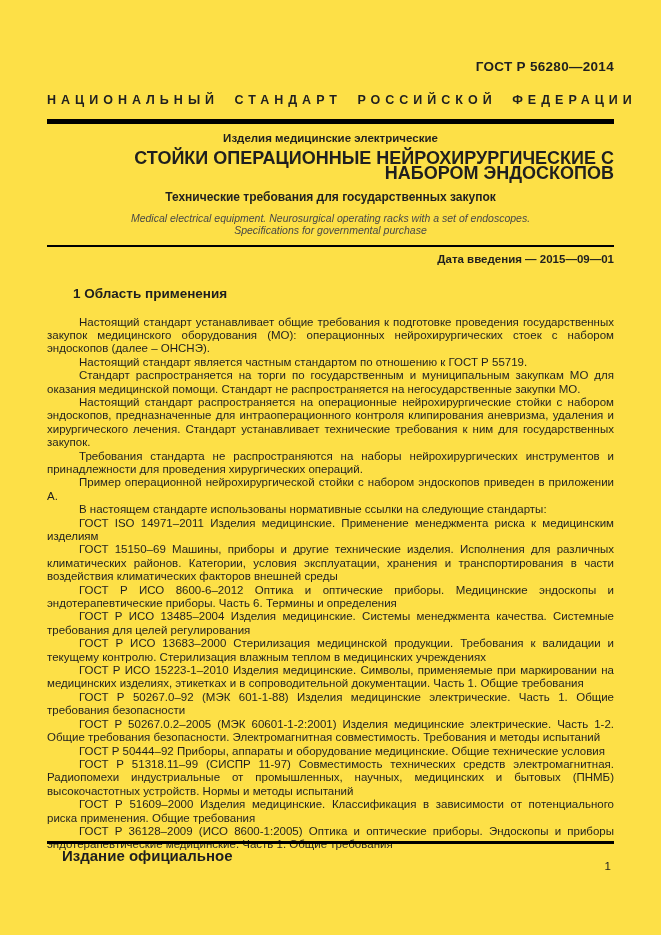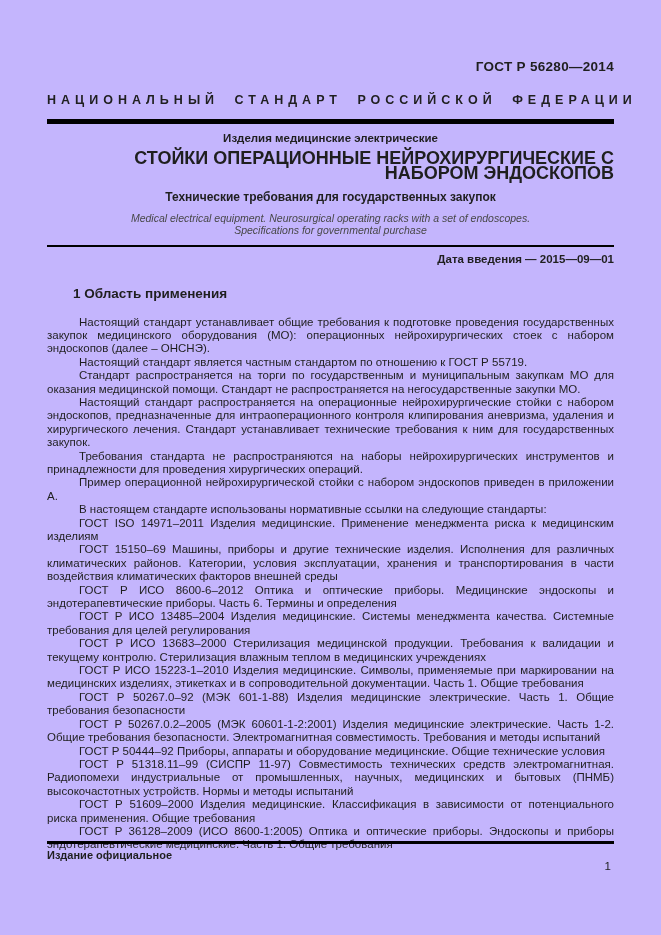--- a/index.html
+++ b/index.html
@@ -4,21 +4,21 @@
 <style>
   html, body {
     margin: 0;
     padding: 0;
     background: #ffffff;
   }
   .page {
     position: relative;
     width: 661px;
     height: 935px;
-    background: #c4b5fd;
+    background: #fde047;
     font-family: "Liberation Sans", sans-serif;
     color: #1f1f1f;
     overflow: hidden;
   }
   .content {
     position: absolute;
     left: 47px;
     top: 0;
     width: 567px;
   }
@@ -105,24 +105,24 @@
   .footer-rule {
     position: absolute;
     left: 47px;
     width: 567px;
     top: 841px;
     height: 3px;
     background: #000000;
   }
   .edition {
     position: absolute;
-    left: 47px;
+    left: 62px;
     top: 849px;
     font-weight: bold;
-    font-size: 11px;
+    font-size: 15px;
     line-height: 13px;
   }
   .page-number {
     position: absolute;
     right: 50px;
     top: 859px;
     font-size: 11.5px;
     line-height: 14px;
   }
 </style>

